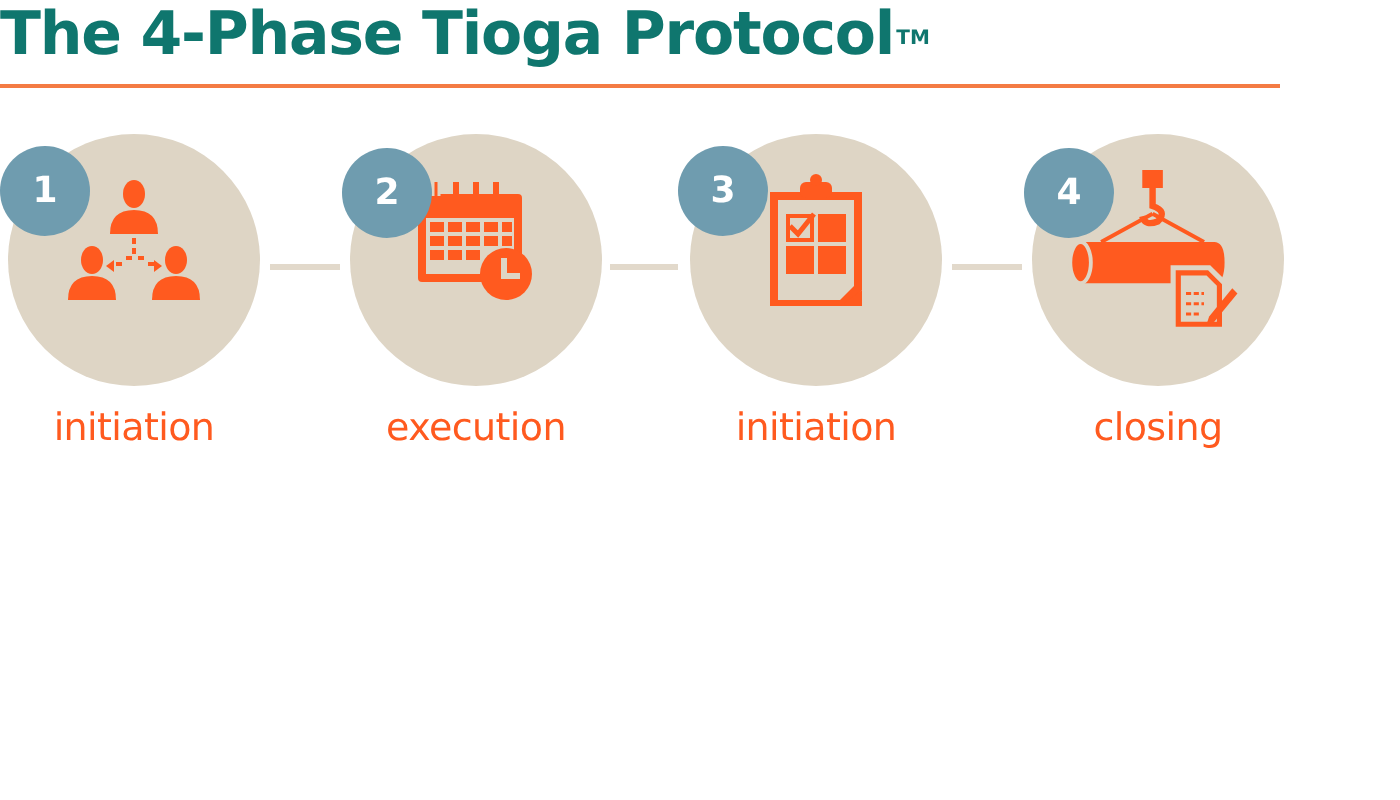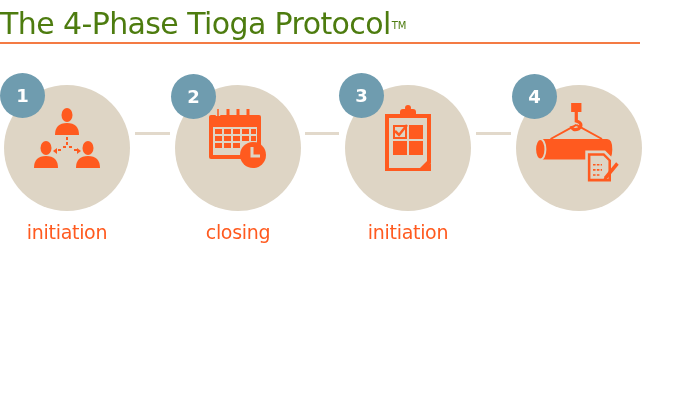--- a/index.html
+++ b/index.html
@@ -1,22 +1,22 @@
 <!DOCTYPE html>
 <html><head>
   <meta charset="utf-8">
   <style>
     html, body { margin: 0; padding: 0; background: #ffffff; }
     body { width: 700px; height: 400px; position: relative; overflow: hidden;
            font-family: "DejaVu Sans", "Liberation Sans", sans-serif; }
-    .title { position: absolute; left: 0; top: 1px; font-size: 30px; color: #4d7c0f;
-             font-weight: normal; letter-spacing: -0.6px; white-space: nowrap; line-height: 46px; }
+    .title { position: absolute; left: 0; top: 1px; font-size: 30px; color: #0f766e;
+             font-weight: bold; letter-spacing: -0.6px; white-space: nowrap; line-height: 34px; }
     .title .tm { font-size: 10px; vertical-align: top; position: relative; top: 2px; margin-left: 1px; letter-spacing: 0; }
     .rule { position: absolute; left: 0; top: 42px; width: 640px; height: 2px; background: #F47B44; }
-    .phase { position: absolute; top: 85px; width: 126px; height: 126px; }
+    .phase { position: absolute; top: 67px; width: 126px; height: 126px; }
     .circle { position: absolute; left: 0; top: 0; width: 126px; height: 126px; border-radius: 50%; background: #DED5C5; }
     .badge { position: absolute; width: 45px; height: 45px; border-radius: 50%; background: #6F9CAF;
              color: #ffffff; font-size: 18px; font-weight: bold; text-align: center; line-height: 45px; }
     .icon { position: absolute; left: 28px; top: 20px; width: 70px; height: 70px; }
     .label { position: absolute; top: 136px; left: -30px; width: 186px; text-align: center;
              color: #FF5A1F; font-size: 19px; white-space: nowrap; letter-spacing: -0.3px; }
     .connector { position: absolute; top: 132px; height: 3px; background: #E2D9CB; }
   </style>
 </head>
 <body>
@@ -81,21 +81,21 @@
       <path d="M15 4 V12"></path>
         <path d="M25 4 V12"></path>
         <path d="M35 4 V12"></path>
         <path d="M45 4 V12"></path>
     </g>
     <g stroke="#DED5C5" stroke-width="1.5" fill="none">
       <path d="M13.5 4 V11 M16.5 4 V11"></path>
     </g>
     <path d="M49 42 V51 H57" stroke="#DED5C5" stroke-width="3" fill="none"></path>
   </svg>
-  <div class="label">closing</div>
+  <div class="label">execution</div>
 </div>
 <div class="badge" style="left:171px;top:74px;">2</div>
 
 <div class="phase" style="left:345px;">
   <div class="circle"></div>
   <svg class="icon" viewBox="0 0 70 70">
     <g fill="#FF5A1F">
       <path d="M12 9 H58 V58 L50 66 H12 Z"></path>
       <rect x="27" y="4" width="16" height="8" rx="3"></rect>
       <circle cx="35" cy="3" r="3"></circle>
@@ -123,14 +123,15 @@
     </g>
     <path d="M36 7 V14 Q42 16 38 20 Q33 22 32 18" stroke="#FF5A1F" stroke-width="2.5" fill="none"></path>
     <path d="M36 17 L16 28 M36 17 L56 28" stroke="#FF5A1F" stroke-width="1.5" fill="none"></path>
     <path d="M8 28 H60 Q64 28 64 36 Q64 44 60 44 H8 Z" fill="#FF5A1F"></path>
     <ellipse cx="8" cy="36" rx="4" ry="8" fill="#FF5A1F" stroke="#DED5C5" stroke-width="1.5"></ellipse>
     <path d="M44 38 H58 L64 44 V62 H44 Z" fill="#FF5A1F" stroke="#DED5C5" stroke-width="2"></path>
     <path d="M47 41 H57 L61 45 V59 H47 Z" fill="#DED5C5"></path>
     <path d="M49 48 H56 M49 52 H56 M49 56 H54" stroke="#FF5A1F" stroke-width="1.2" stroke-dasharray="2 1" fill="none"></path>
     <path d="M58 57 L67 46 L69 48 L60 59 L57 60 Z" fill="#FF5A1F"></path>
   </svg>
+  <div class="label">closing</div>
 </div>
 <div class="badge" style="left:512px;top:74px;">4</div>
 
 </body></html>

